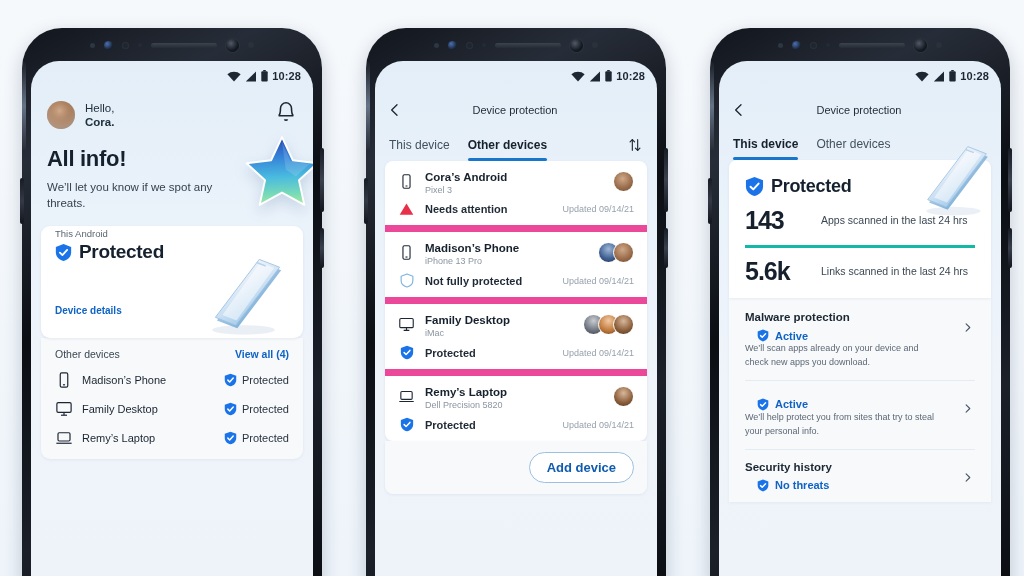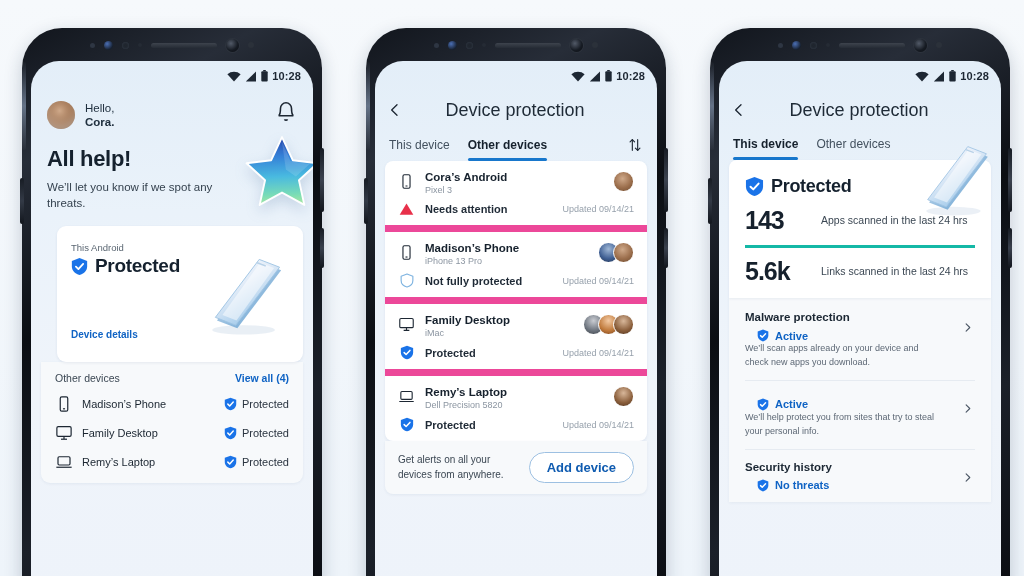--- a/index.html
+++ b/index.html
@@ -70,40 +70,40 @@
   .hello div{font-size:11.5px;color:#20303f;font-weight:500;}
   .hello div.nm{font-weight:700;}
   .bell{margin-left:auto;width:22px;height:22px;color:#1d2733;}
 
   .s1-hero{padding:16px 16px 0 16px;position:relative;}
   .h1{font-size:22px;font-weight:700;color:#15212e;letter-spacing:-.3px;margin:0;}
   .sub{font-size:11.5px;color:#35424f;line-height:1.45;margin-top:7px;max-width:172px;}
   .star{position:absolute;right:-8px;top:4px;width:78px;height:74px;filter:drop-shadow(0 6px 7px rgba(70,110,160,.22));}
 
   .card{background:#fff;border-radius:9px;box-shadow:0 1px 3px rgba(40,70,110,.09);}
-  .s1-card{margin:14px 10px 0 26px;padding:16px 14px 10px 14px;position:relative;overflow:hidden;height:136px;box-sizing:border-box;}
+  .s1-card{margin:14px 10px 0 10px;padding:2px 14px 10px 14px;position:relative;overflow:hidden;height:112px;box-sizing:border-box;}
   .lbl-sm{font-size:9.5px;color:#5a6672;}
   .prot-row{display:flex;align-items:center;gap:7px;margin-top:2px;}
   .prot-txt{font-size:19px;font-weight:700;color:#15212e;letter-spacing:-.3px;}
   .dev-details{position:absolute;left:14px;bottom:22px;font-size:10px;font-weight:600;color:#0f63c4;}
   .phone3d{position:absolute;right:14px;top:30px;width:94px;height:82px;}
 
   .s1-other{margin:0 10px;background:#f7f9fb;border-radius:0 0 9px 9px;padding:10px 14px 12px 14px;box-shadow:0 1px 3px rgba(40,70,110,.07);}
   .other-head{display:flex;align-items:center;justify-content:space-between;}
   .other-head .t{font-size:10.5px;color:#3b4753;}
   .other-head .v{font-size:10.5px;font-weight:600;color:#0f63c4;}
   .drow{display:flex;align-items:center;margin-top:11px;}
   .drow .di{width:18px;height:18px;color:#1d2733;flex:none;margin-right:9px;}
   .drow .dn{font-size:11px;color:#1a2530;font-weight:500;}
   .drow .ds{margin-left:auto;display:flex;align-items:center;gap:5px;font-size:11px;color:#2a3440;}
 
   
   .navbar{display:flex;align-items:center;height:34px;padding:6px 14px 0 12px;}
   .back{width:16px;height:16px;color:#1d2733;flex:none;}
-  .navtitle{flex:1;text-align:center;font-size:18px;color:#1e2a36;margin-right:16px;}
+  .navtitle{flex:1;text-align:center;font-size:11px;color:#1e2a36;margin-right:16px;}
 
   .tabs{display:flex;align-items:flex-end;padding:10px 14px 0 14px;position:relative;}
   .tab{font-size:12px;color:#42505e;padding-bottom:9px;margin-right:18px;position:relative;}
   .tab.active{color:#16212d;font-weight:700;}
   .tab.active:after{content:"";position:absolute;left:0;right:0;bottom:0;height:3px;border-radius:2px;background:#1877cc;}
   .sortic{margin-left:auto;width:16px;height:16px;color:#1d2733;padding-bottom:8px;}
 
   .list{margin:0 10px;background:#fff;border-radius:8px;overflow:hidden;box-shadow:0 1px 3px rgba(40,70,110,.08);}
   .litem{padding:10px 13px 9px 13px;border-bottom:7px solid #ec4899;}
   .li-top{display:flex;align-items:flex-start;}
@@ -180,21 +180,21 @@
           <div>Hello,</div>
           <div class="nm">Cora.</div>
         </div>
         <svg class="bell" viewBox="0 0 24 24" fill="none" stroke="currentColor" stroke-width="1.7">
           <path d="M18 8a6 6 0 1 0-12 0c0 7-2 8-2 8h16s-2-1-2-8"></path>
             <path d="M10.3 20a2 2 0 0 0 3.4 0"></path>
         </svg>
       </div>
 
       <div class="s1-hero">
-        <div class="h1">All help!</div>
+        <div class="h1">All info!</div>
         <div class="sub">We’ll let you know if we spot any threats.</div>
         <svg class="star" viewBox="0 0 100 96">
           <defs>
             <linearGradient id="stg" x1="0.45" y1="0" x2="0.5" y2="1">
               <stop offset="0%" stop-color="#1f3fa8"></stop>
                 <stop offset="28%" stop-color="#2f7ed8"></stop>
               <stop offset="58%" stop-color="#45b9df"></stop>
                 <stop offset="85%" stop-color="#76dcb5"></stop>
               <stop offset="100%" stop-color="#a9e9a0"></stop>
             </linearGradient>
@@ -439,21 +439,20 @@
                   <path d="M5.8 11.2 L8.7 14 L14.3 7.9" fill="none" stroke="#fff" stroke-width="2.2" stroke-linecap="round" stroke-linejoin="round"></path>
                 </svg>
             </span>
             <span class="li-st">Protected</span>
             <span class="li-up">Updated 09/14/21</span>
           </div>
         </div>
       </div>
 
       <div class="addbar">
-        <span class="t">Get alerts on all your devices from anywhere.</span>
         <button class="addbtn">Add device</button>
       </div>
     </div>
   </div>
 
   <div class="phone p3">
     <div class="bezel"></div>
     <div class="sidebtn"></div>
     <div class="sidebtn2"></div>
     <div class="topbar">

